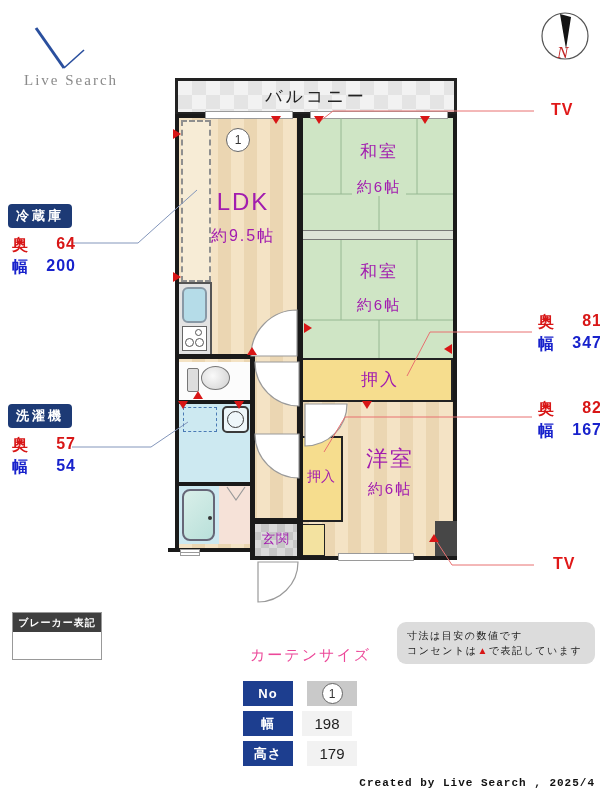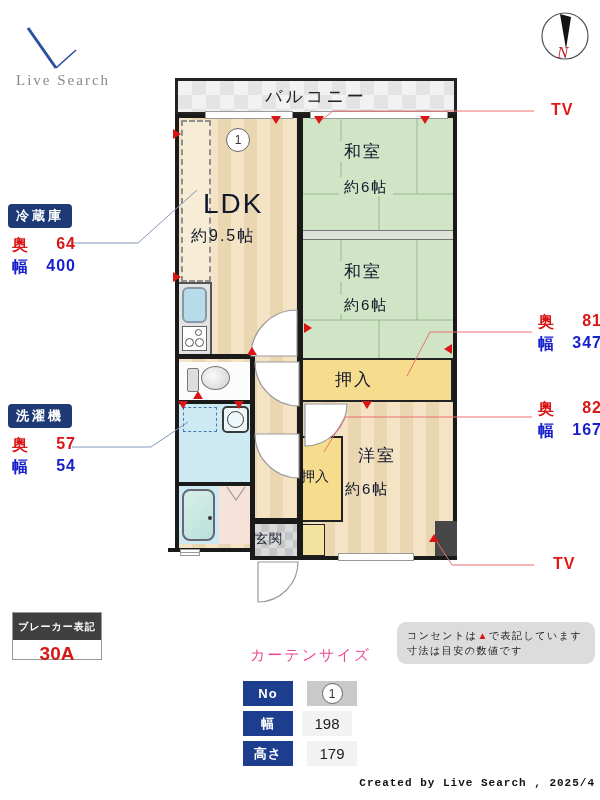--- a/index.html
+++ b/index.html
@@ -14,21 +14,21 @@
   .stripes{background:repeating-linear-gradient(90deg,var(--wood1) 0 13px,var(--wood2) 13px 26px);}
   .checker-lg{background-image:
       linear-gradient(45deg,#e4e4e4 25%,transparent 25%,transparent 75%,#e4e4e4 75%),
       linear-gradient(45deg,#e4e4e4 25%,transparent 25%,transparent 75%,#e4e4e4 75%);
       background-color:#f2f2f2;background-size:28px 28px;background-position:0 0,14px 14px;}
   .checker-sm{background-image:
       linear-gradient(45deg,#c6c6c6 25%,transparent 25%,transparent 75%,#c6c6c6 75%),
       linear-gradient(45deg,#c6c6c6 25%,transparent 25%,transparent 75%,#c6c6c6 75%);
       background-color:#dadada;background-size:16px 16px;background-position:0 0,8px 8px;}
   .wall{background:var(--wall)}
-  .room-label{position:absolute;text-align:left;color:#0f172a;letter-spacing:2px;box-sizing:border-box}
+  .room-label{position:absolute;text-align:center;color:#a21caf;letter-spacing:2px;box-sizing:border-box}
   .room-label span{padding:1px 5px}
   .tatami-bg span{background:var(--tatami)}
   .win{position:absolute;box-sizing:border-box;border:1px solid #9a9a9a;
        background:linear-gradient(#fff 0 42%,#9a9a9a 42% 58%,#fff 58% 100%);}
   .tri{position:absolute;width:0;height:0;z-index:6}
   .tri.up{border-left:5px solid transparent;border-right:5px solid transparent;border-bottom:8px solid var(--red)}
   .tri.down{border-left:5px solid transparent;border-right:5px solid transparent;border-top:8px solid var(--red)}
   .tri.right{border-top:5px solid transparent;border-bottom:5px solid transparent;border-left:8px solid var(--red)}
   .tri.left{border-top:5px solid transparent;border-bottom:5px solid transparent;border-right:8px solid var(--red)}
   .badge{position:absolute;width:64px;height:24px;background:var(--navy);border-radius:4px;color:#fff;
@@ -41,21 +41,21 @@
   .cell{position:absolute;width:50px;height:25px;display:flex;align-items:center;justify-content:center;box-sizing:border-box}
   .cell.head{background:var(--tnavy);color:#fff;font-size:13px;font-weight:bold;letter-spacing:1px}
   .cell.val{background:#f2f2f2;color:#222;font-size:15px}
   .circle-mark{width:21px;height:21px;border:1.5px solid #666;border-radius:50%;background:#fff;
          display:flex;align-items:center;justify-content:center;font-size:12px;color:#333;box-sizing:border-box}
   svg{display:block}
 </style>
 </head>
 <body>
 
-<div class="abs" style="left:10px;top:6px;width:110px;height:90px;z-index:8">
+<div class="abs" style="left:18px;top:6px;width:110px;height:90px;z-index:8">
   <svg width="110" height="66">
     <polyline points="18,22 46,62" fill="none" stroke="#2a4f9e" stroke-width="3"></polyline>
     <polyline points="46,62 66,44" fill="none" stroke="#2a4f9e" stroke-width="1.6"></polyline>
   </svg>
   <div style="font-family:'Liberation Serif',serif;font-size:15px;color:#8a8a8a;letter-spacing:2px;margin-left:6px">Live Search</div>
 </div>
 
 <div class="abs" style="left:537px;top:8px;width:56px;height:56px;z-index:8">
   <svg width="56" height="56">
     <circle cx="28" cy="28" r="23" fill="none" stroke="#555" stroke-width="1.2"></circle>
@@ -166,42 +166,42 @@
 <div class="tri down" style="left:178px;top:401px"></div>
 <div class="tri down" style="left:234px;top:401px"></div>
 <div class="tri right" style="left:304px;top:323px"></div>
 <div class="tri left" style="left:444px;top:344px"></div>
 <div class="tri down" style="left:362px;top:401px"></div>
 <div class="tri up" style="left:429px;top:534px"></div>
 
 <div class="abs circle-mark" style="left:226px;top:128px;width:24px;height:24px;z-index:7">
     <span>1</span>
   </div>
-<div class="room-label" style="left:203px;top:188px;width:80px;font-size:28px;z-index:7">LDK</div>
+<div class="room-label" style="left:203px;top:188px;width:80px;font-size:24px;z-index:7">LDK</div>
 <div class="room-label" style="left:191px;top:226px;width:104px;font-size:16px;z-index:7">約9.5帖</div>
 
 <div class="room-label tatami-bg" style="left:339px;top:140px;width:80px;font-size:17px;z-index:7"><span>和室</span></div>
 <div class="room-label tatami-bg" style="left:339px;top:178px;width:80px;font-size:15px;z-index:7"><span>約6帖</span></div>
 <div class="room-label tatami-bg" style="left:339px;top:260px;width:80px;font-size:17px;z-index:7"><span>和室</span></div>
 <div class="room-label tatami-bg" style="left:339px;top:296px;width:80px;font-size:15px;z-index:7"><span>約6帖</span></div>
 
 <div class="room-label" style="left:335px;top:368px;width:90px;font-size:17px;z-index:7">押入</div>
-<div class="room-label" style="left:358px;top:444px;width:90px;font-size:17px;z-index:7">洋室</div>
+<div class="room-label" style="left:345px;top:444px;width:90px;font-size:22px;z-index:7">洋室</div>
 <div class="room-label" style="left:345px;top:480px;width:90px;font-size:15px;z-index:7">約6帖</div>
 <div class="room-label" style="left:301px;top:468px;width:40px;font-size:14px;letter-spacing:0;z-index:7">押入</div>
 <div class="room-label" style="left:255px;top:530px;width:42px;font-size:13px;letter-spacing:1px;z-index:7">玄関</div>
 
 <div class="badge" style="left:8px;top:204px">冷蔵庫</div>
 <div class="dim red" style="left:12px;top:235px">
   <span>奥</span>
     <span class="val">64</span>
   </div>
 <div class="dim blue" style="left:12px;top:257px">
   <span>幅</span>
-    <span class="val">400</span>
+    <span class="val">200</span>
   </div>
 
 <div class="badge" style="left:8px;top:404px">洗濯機</div>
 <div class="dim red" style="left:12px;top:435px">
   <span>奥</span>
     <span class="val">57</span>
   </div>
 <div class="dim blue" style="left:12px;top:457px">
   <span>幅</span>
     <span class="val">54</span>
@@ -220,36 +220,34 @@
   <span>奥</span>
     <span class="val">82</span>
   </div>
 <div class="dim blue" style="left:538px;top:421px">
   <span>幅</span>
     <span class="val">167</span>
   </div>
 <div class="tv-label" style="left:553px;top:555px">TV</div>
 
 <div class="abs" style="left:12px;top:612px;width:90px;height:48px;border:1px solid #999;background:#fff;z-index:8">
-  <div style="height:27px;background:#3f3f3f;color:#fff;font-size:10px;font-weight:bold;letter-spacing:1px;
+  <div style="height:19px;background:#3f3f3f;color:#fff;font-size:10px;font-weight:bold;letter-spacing:1px;
        display:flex;align-items:center;justify-content:center">ブレーカー表記</div>
-  <div style="height:28px;display:flex;align-items:center;justify-content:center;color:var(--red);
-       font-size:19px;font-weight:bold">30A</div>
 </div>
 
 <div class="abs" style="left:250px;top:646px;font-size:15px;letter-spacing:2px;color:#ec4899;z-index:8">カーテンサイズ</div>
 <div class="cell head" style="left:243px;top:681px">No</div>
 <div class="cell" style="left:307px;top:681px;background:#c9c9c9">
   <span class="circle-mark">1</span>
   </div>
 <div class="cell head" style="left:243px;top:711px">幅</div>
 <div class="cell val" style="left:302px;top:711px">198</div>
 <div class="cell head" style="left:243px;top:741px">高さ</div>
 <div class="cell val" style="left:307px;top:741px">179</div>
 
 <div class="abs" style="left:397px;top:622px;width:198px;height:42px;background:#dcdcdc;border-radius:9px;
      padding:6px 10px;font-size:10px;letter-spacing:1.5px;color:#222;line-height:15px;z-index:8">
+  <div>寸法は目安の数値です</div>
   <div><span>コンセントは</span><span style="color:var(--red)">▲</span><span>で表記しています</span></div>
-  <div>寸法は目安の数値です</div>
 </div>
 
 <div class="abs" style="left:355px;top:777px;width:240px;font-family:'Liberation Mono',monospace;font-size:11px;
      font-weight:bold;letter-spacing:1px;color:#111;text-align:right;z-index:8">Created by Live Search , 2025/4</div>
 
 </body></html>

